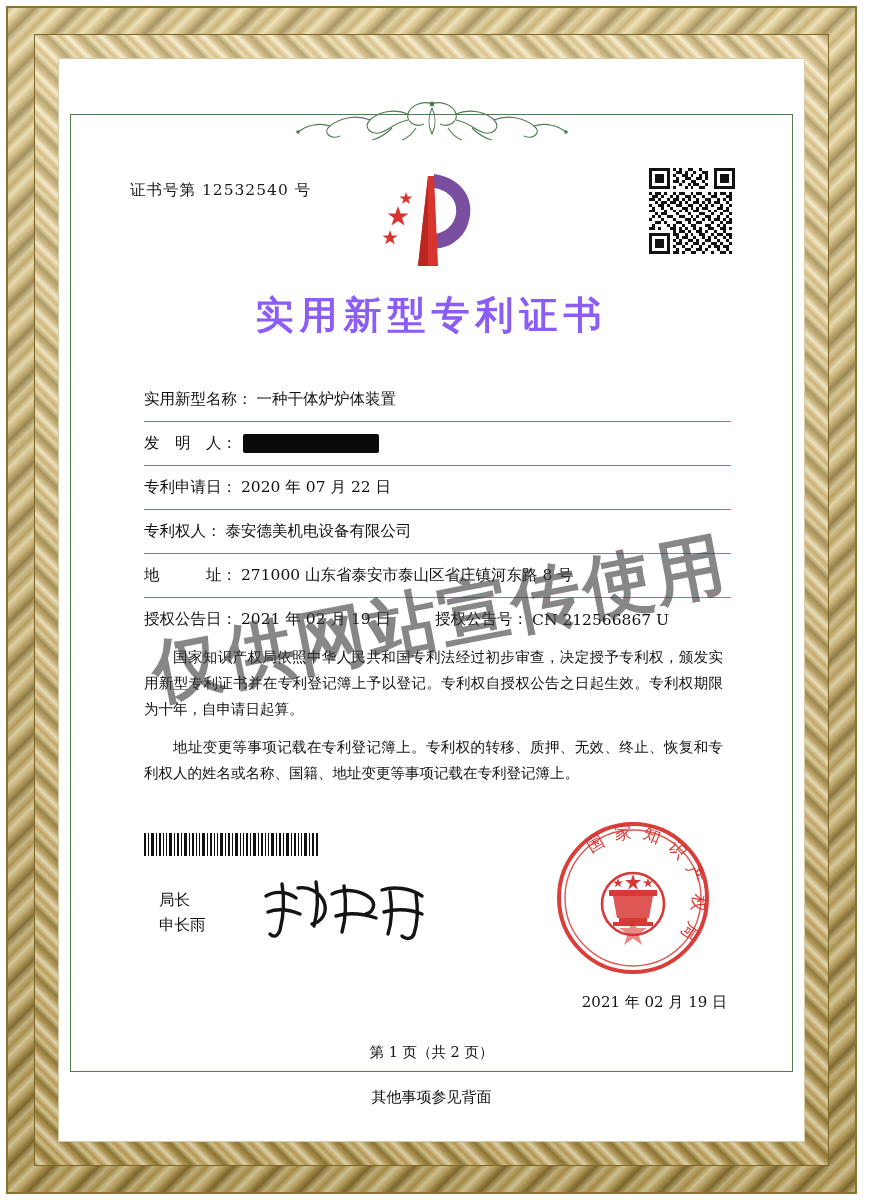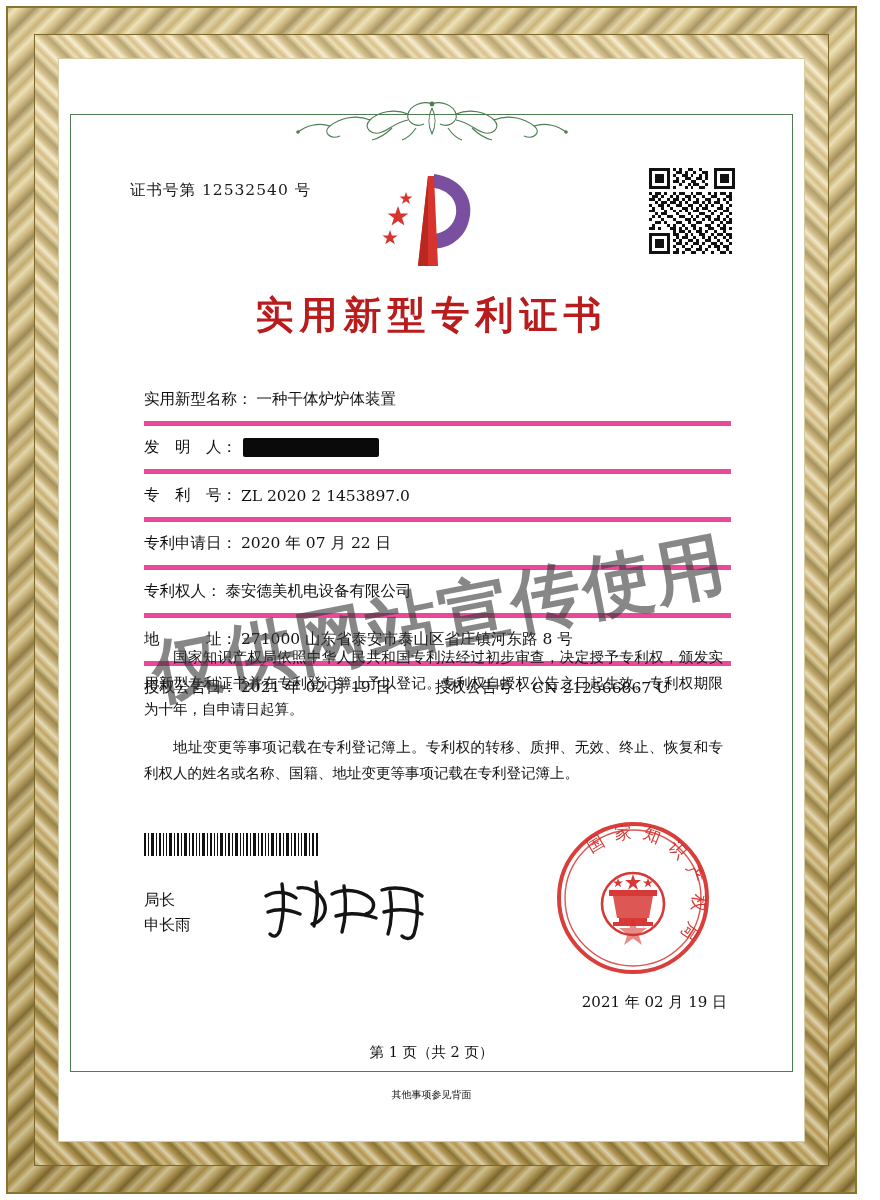--- a/index.html
+++ b/index.html
@@ -159,34 +159,34 @@
 
   .title {
     position: absolute;
     left: 0;
     right: 0;
     top: 232px;
     text-align: center;
     font-size: 38px;
     font-weight: bold;
     letter-spacing: 6px;
-    color: #b91c1c;
+    color: #8b5cf6;
     font-family: "DejaVu Serif", "Liberation Serif", serif;
   }
 
   .fields {
     position: absolute;
     left: 86px;
     right: 74px;
     top: 320px;
   }
   .field-row {
     position: relative;
     height: 43px;
-    border-bottom: 5px solid #ec4899;
+    border-bottom: 1px solid #ec4899;
     display: flex;
     align-items: center;
     font-size: 15.5px;
     color: #111;
     font-family: "DejaVu Serif", "Liberation Serif", serif;
   }
   .field-row:last-child { border-bottom: none; }
   .f-label {
     white-space: nowrap;
     margin-right: 4px;
@@ -224,21 +224,21 @@
   .barcode {
     position: absolute;
     left: 86px;
     top: 775px;
     width: 175px;
     height: 23px;
   }
 
   .director-label {
     position: absolute;
-    left: 86px;
+    left: 101px;
     top: 830px;
     font-size: 15.5px;
     line-height: 25px;
     color: #111;
     font-family: "DejaVu Serif", "Liberation Serif", serif;
   }
 
   .signature {
     position: absolute;
     left: 200px;
@@ -274,21 +274,21 @@
     color: #111;
     font-family: "DejaVu Serif", "Liberation Serif", serif;
   }
 
   .footer-note {
     position: absolute;
     left: 0;
     right: 0;
     top: 1030px;
     text-align: center;
-    font-size: 10px;
+    font-size: 15px;
     color: #111;
     font-family: "DejaVu Serif", "Liberation Serif", serif;
   }
 
   
   .watermark {
     position: absolute;
     left: 0;
     top: 0;
     width: 880px;
@@ -611,24 +611,20 @@
         <div class="field-row">
           <span class="f-label">实用新型名称：</span>
           <span class="f-value">一种干体炉炉体装置</span>
         </div>
 
         <div class="field-row">
           <span class="f-label">发　明　人：</span>
           <span class="redacted"></span>
         </div>
 
-        <div class="field-row">
-          <span class="f-label">专　利　号：</span>
-          <span class="f-value">ZL 2020 2 1453897.0</span>
-        </div>
 
         <div class="field-row">
           <span class="f-label">专利申请日：</span>
           <span class="f-value">2020 年 07 月 22 日</span>
         </div>
 
         <div class="field-row">
           <span class="f-label">专利权人：</span>
           <span class="f-value">泰安德美机电设备有限公司</span>
         </div>

